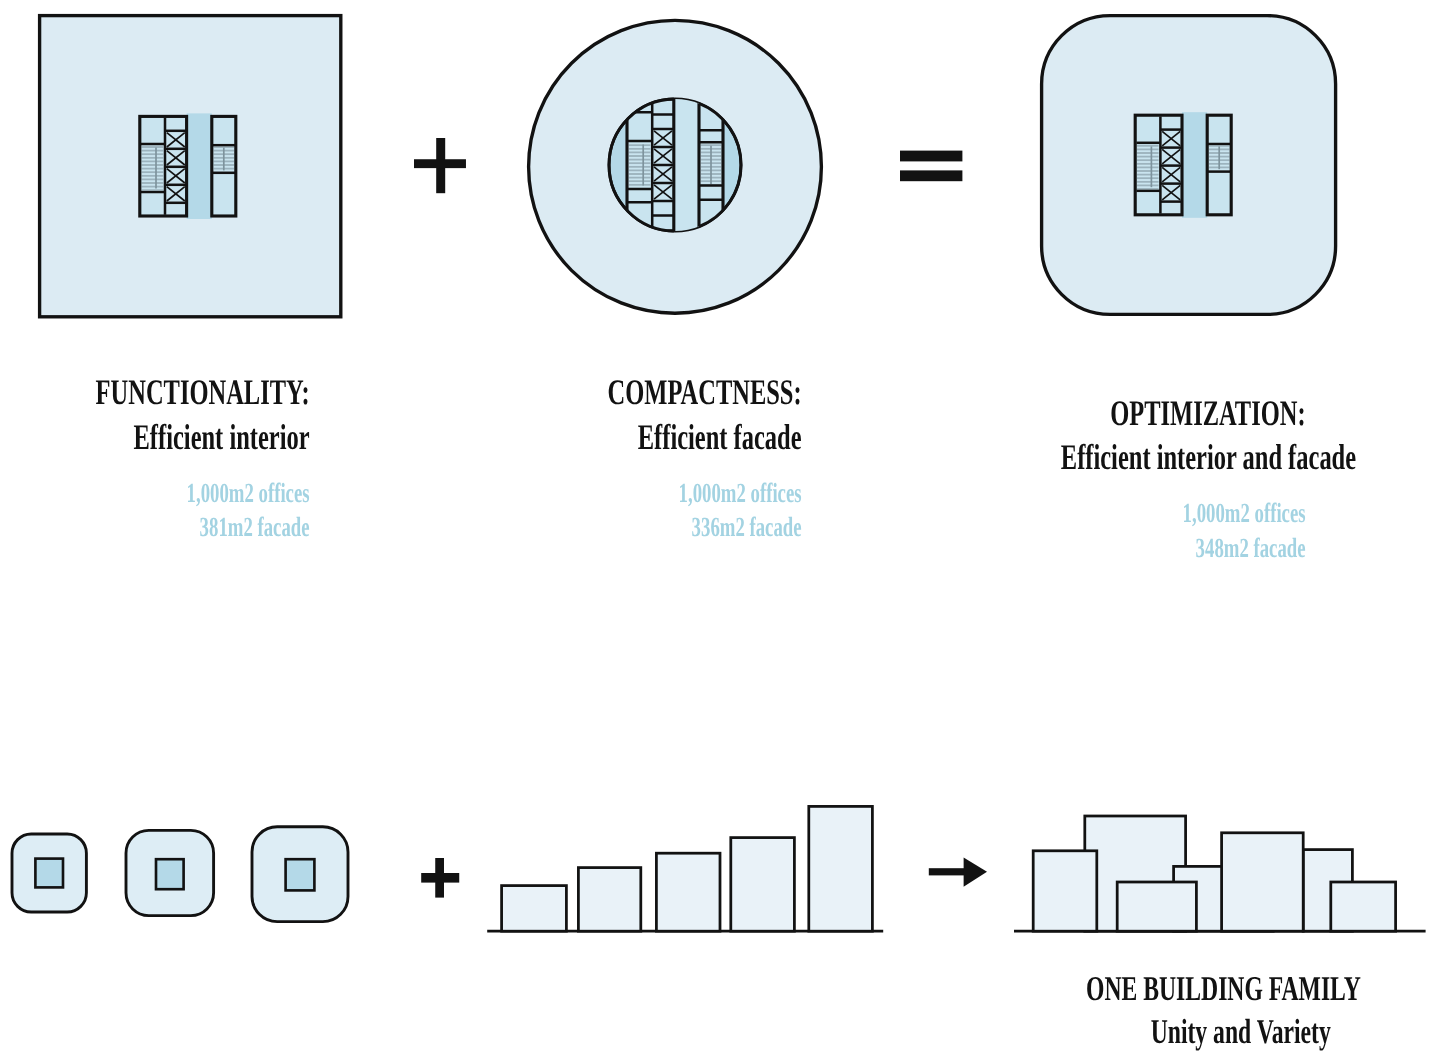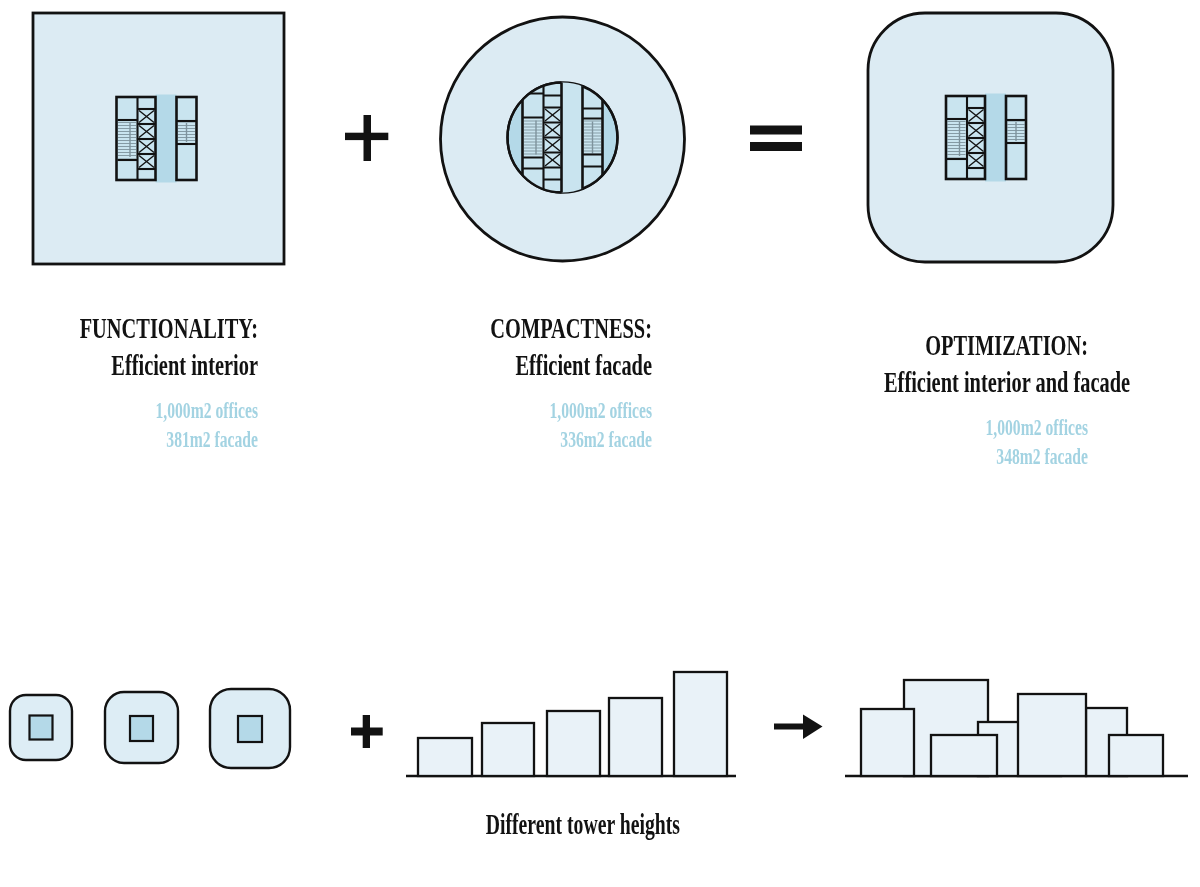--- a/index.html
+++ b/index.html
@@ -186,21 +186,21 @@
     <div class="cond">
       <div class="h">FUNCTIONALITY:</div>
       <div class="h">Efficient interior</div>
       <div class="stats">
         <div class="s">1,000m2 offices</div>
         <div class="s">381m2 facade</div>
       </div>
     </div>
   </div>
 
-  <div class="caption" style="left:400px;top:309px;width:300px;">
+  <div class="caption" style="left:416px;top:309px;width:300px;">
     <div class="cond">
       <div class="h">COMPACTNESS:</div>
       <div class="h">Efficient facade</div>
       <div class="stats">
         <div class="s">1,000m2 offices</div>
         <div class="s">336m2 facade</div>
       </div>
     </div>
   </div>
 
@@ -209,20 +209,21 @@
       <div class="h">OPTIMIZATION:</div>
       <div class="h">Efficient interior and facade</div>
       <div class="stats">
         <div class="s">1,000m2 offices</div>
         <div class="s">348m2 facade</div>
       </div>
     </div>
   </div>
 
 
-  <div class="caption" style="left:428px;top:806px;width:300px;">
-    <div class="cond">
-      <div class="b">Different tower heights</div>
-    </div>
-  </div>
-
+
+  <div class="caption" style="left:857px;top:806px;width:300px;">
+    <div class="cond">
+      <div class="b">ONE BUILDING FAMILY</div>
+      <div class="b">Unity and Variety</div>
+    </div>
+  </div>
 
 </div>
 
 </body></html>

